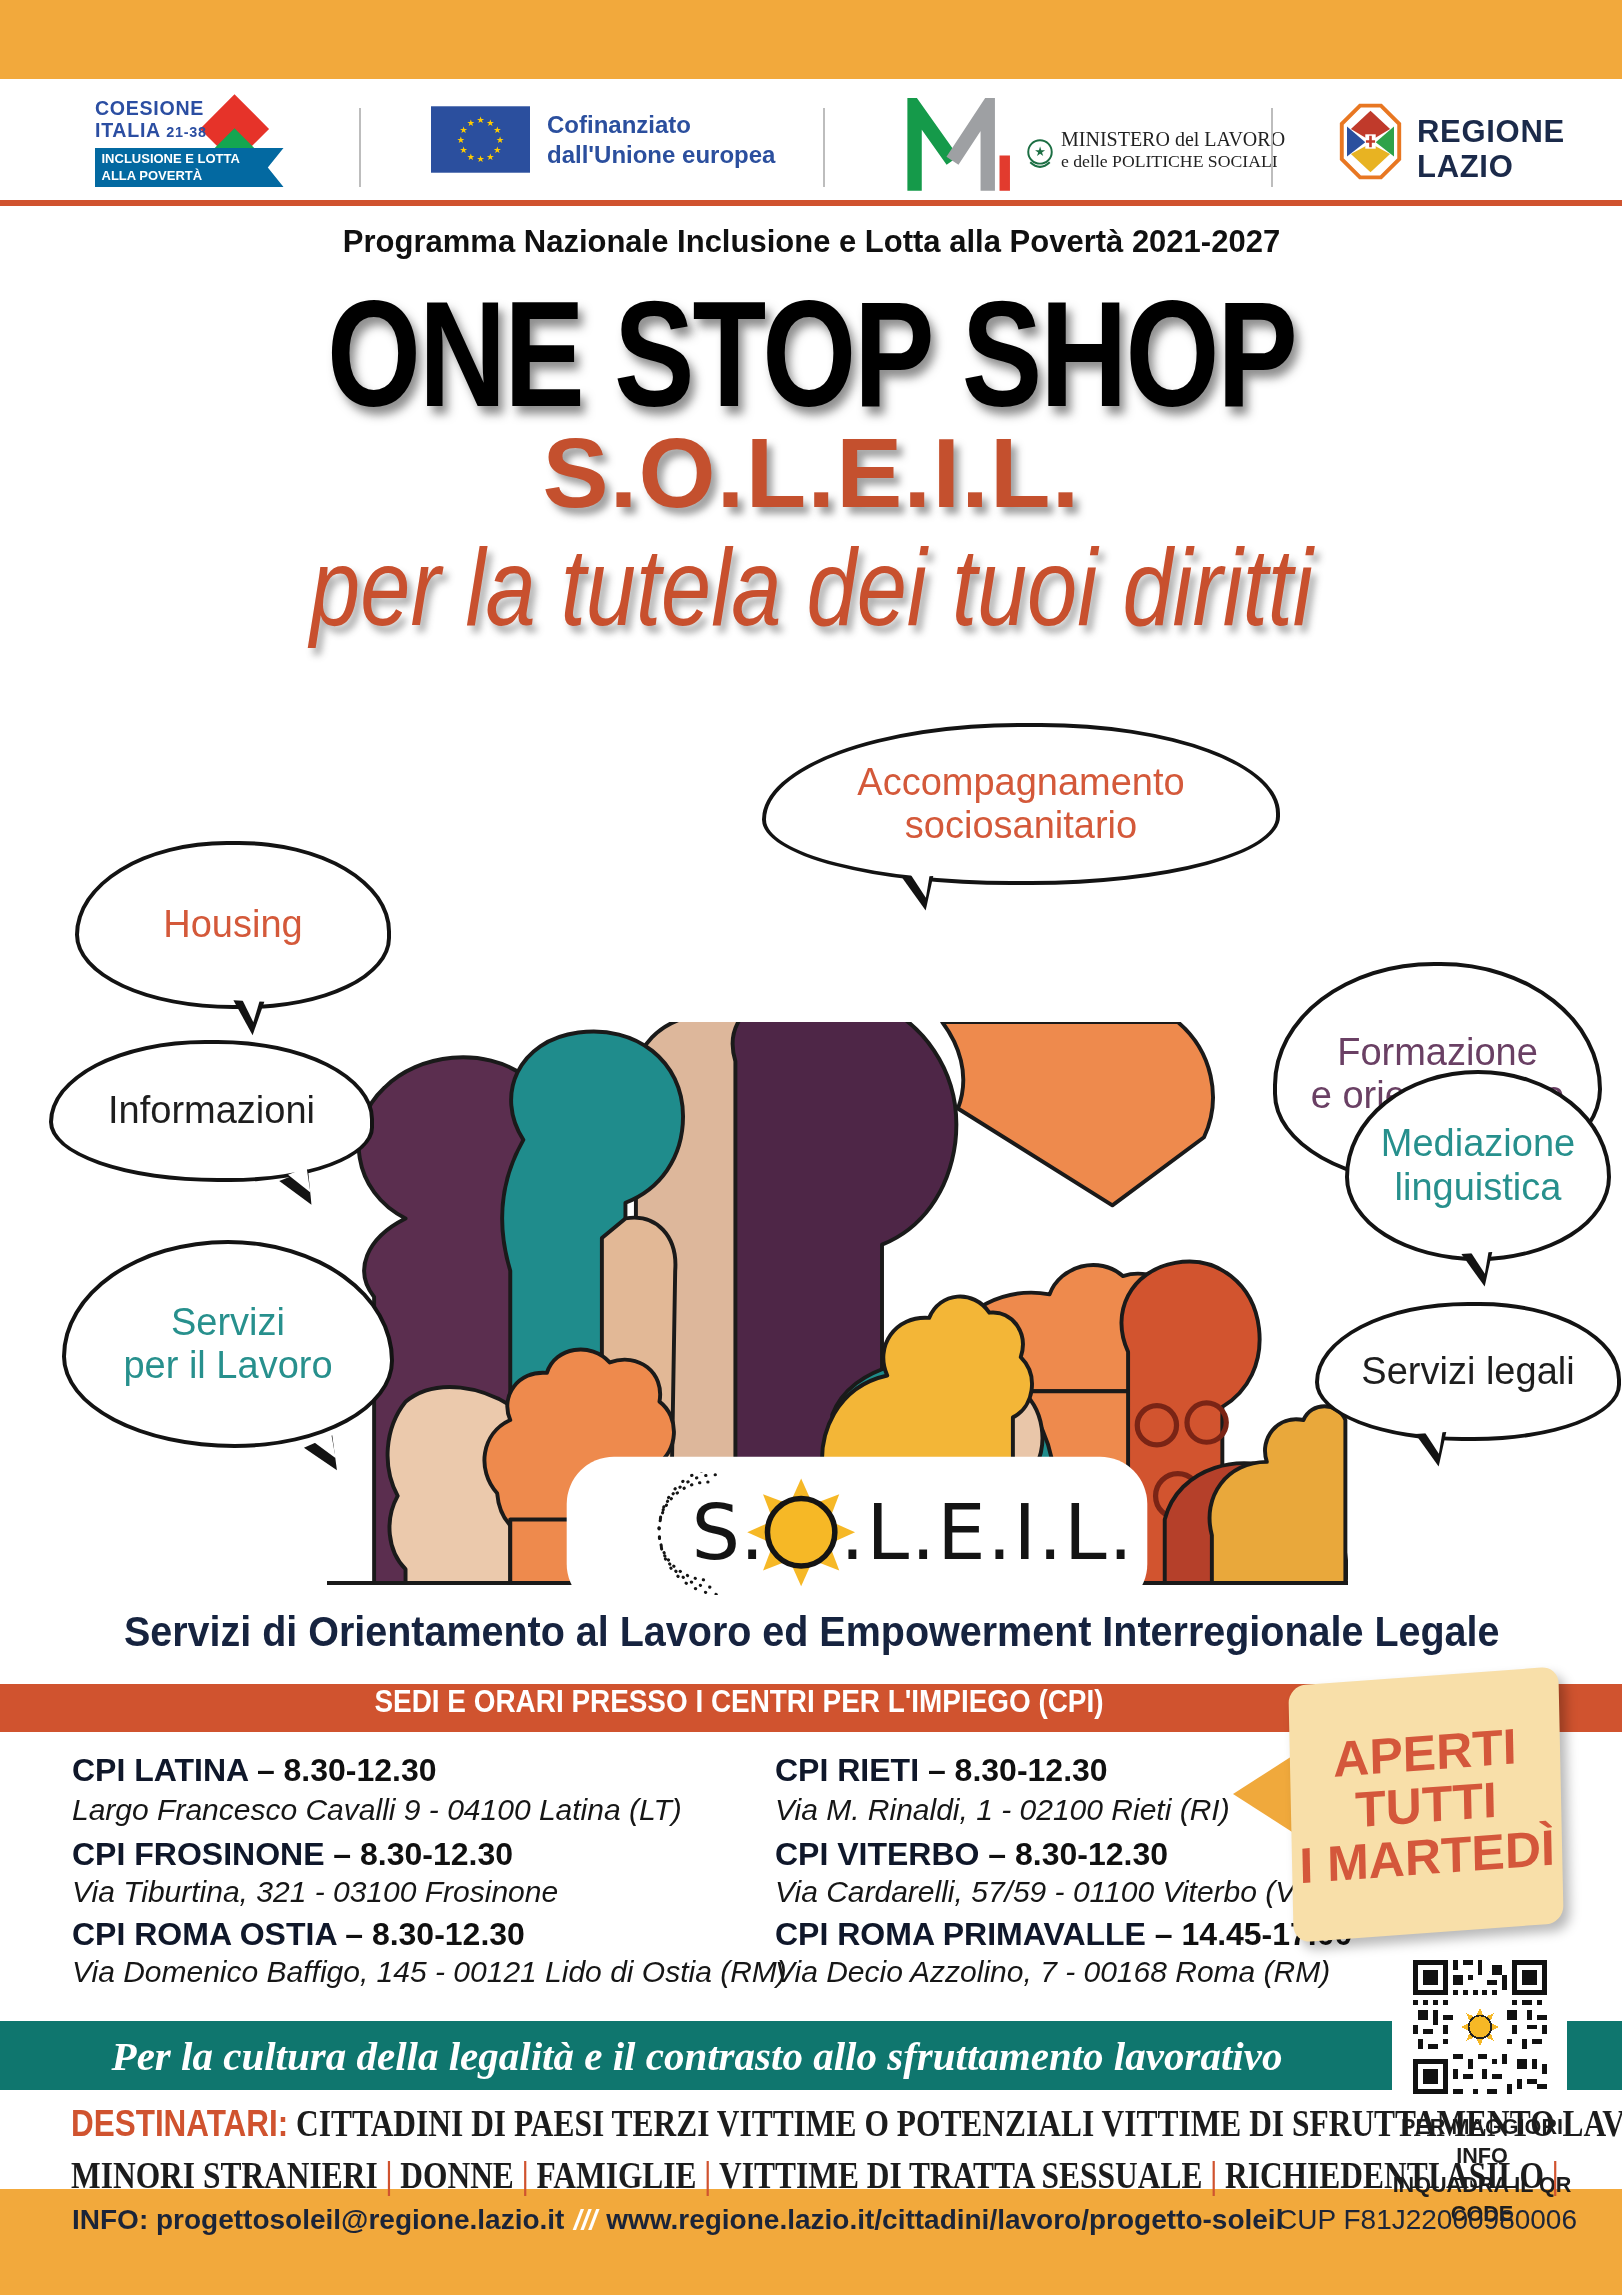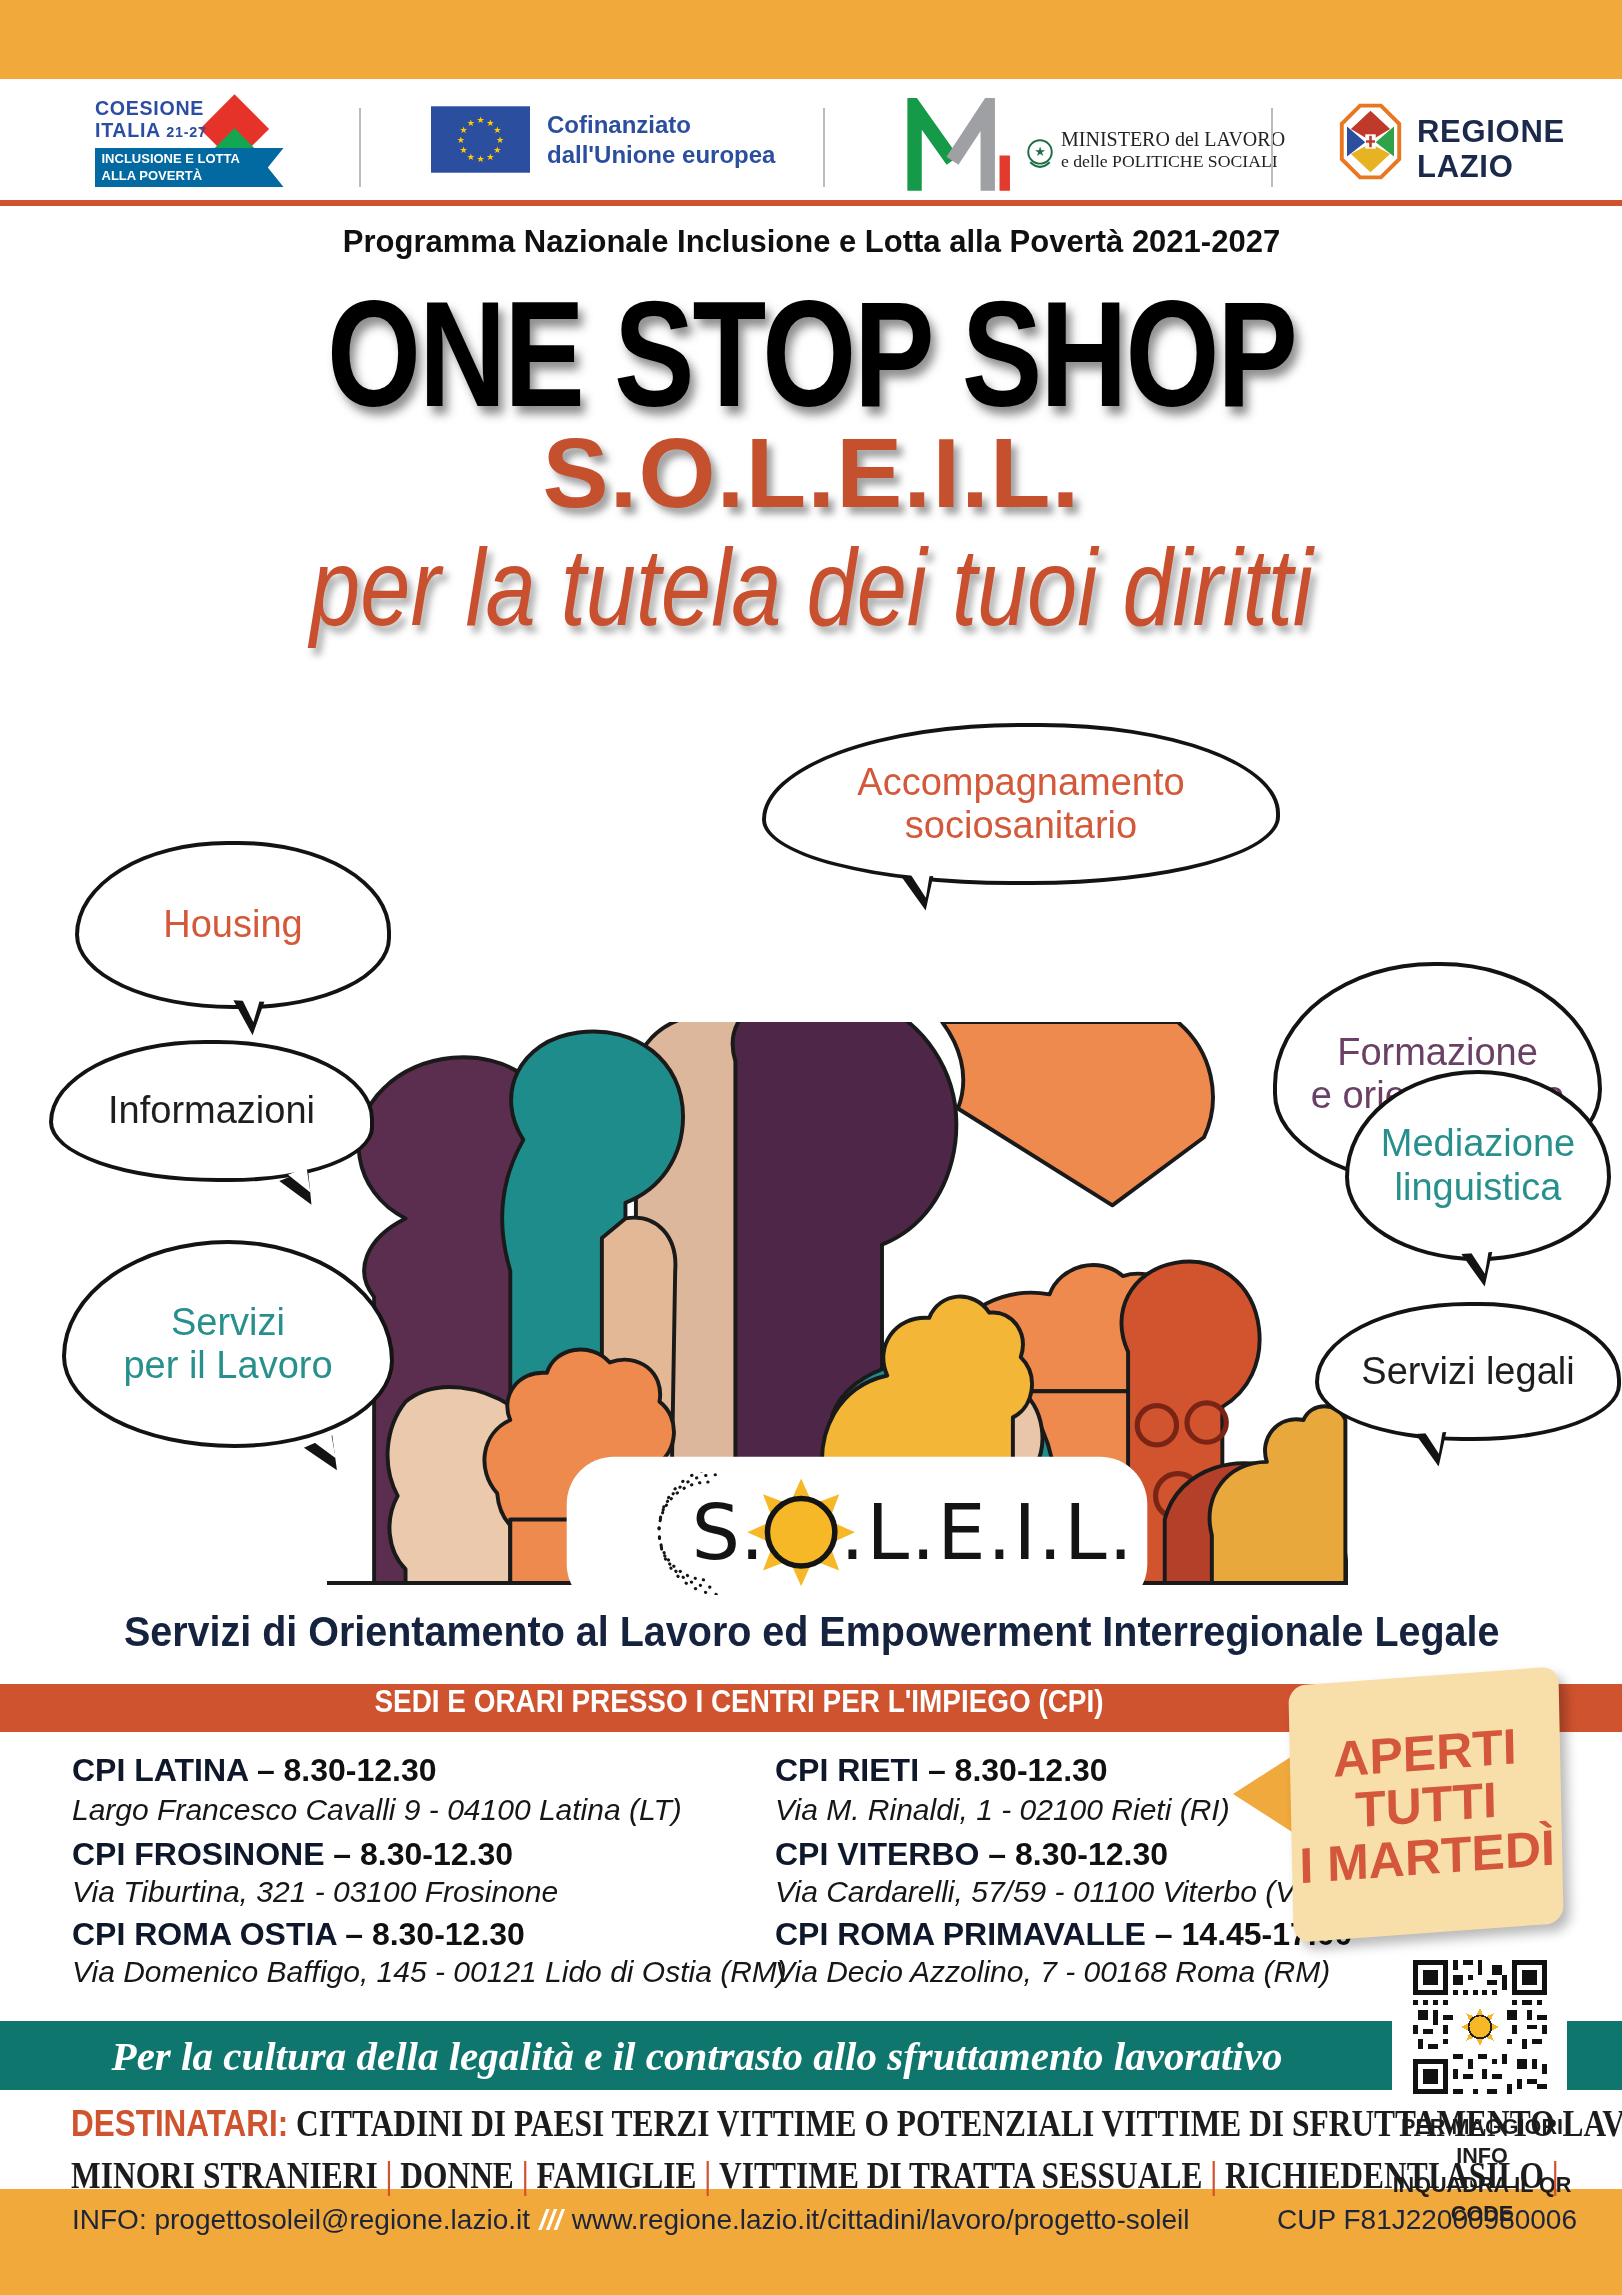--- a/index.html
+++ b/index.html
@@ -83,40 +83,40 @@
      color:#1d1d1d;line-height:1.35;z-index:5;}
 
   
   .dest{left:71px;top:2102px;width:1374px;font-family:"Liberation Serif",serif;color:#1c1c1c;z-index:5;}
   .dest-line{font-size:37px;font-weight:bold;white-space:nowrap;transform:scaleX(.85);transform-origin:0 50%;}
   .dest-label{font-family:"Liberation Sans",sans-serif;color:#D0532F;font-weight:bold;}
   .pipe{color:#D0532F;font-weight:bold;margin:0 9.2px;}
 
   
   .footer-text{left:72px;top:2204px;font-size:28px;color:#1B2438;z-index:5;white-space:nowrap;}
-  .footer-text b{font-weight:normal;}
+  .footer-text b{font-weight:bold;}
   .footer-sep{color:#fff;font-weight:bold;font-style:italic;margin:0 9.2px;}
   .footer-cup{position:absolute;right:46px;top:2204px;font-size:28px;color:#1B2438;z-index:5;}
 </style>
 </head>
 <body>
 
 <div id="poster">
 
   <div class="abs top-bar"></div>
 
   <div class="abs" style="left:95px;top:98px;width:216px;height:98px;">
     <svg class="abs" style="left:103px;top:-3.9px;" width="73" height="88" viewBox="0 0 112 134">
       <polygon points="56,0 109,53 82,80 56,54 30,80 3,53" fill="#E63329"></polygon>
       <polygon points="56,52 109,105 82,132 56,106 30,132 3,105" fill="#14A651"></polygon>
     </svg>
     <div class="abs coesione-t1" style="left:0;top:0;">
       <span>COESIONE</span><br>
       <span>ITALIA</span>
-      <span class="coesione-years">21-27</span>
+      <span class="coesione-years">21-38</span>
     </div>
     <div class="abs coesione-ribbon" style="left:0;top:50px;width:165px;">
       <span>INCLUSIONE E LOTTA</span><br>
       <span>ALLA POVERTÀ</span>
     </div>
   </div>
 
   <div class="abs vdiv" style="left:359px;top:108px;height:79px;"></div>
 
   <div class="abs" style="left:431px;top:106px;">

